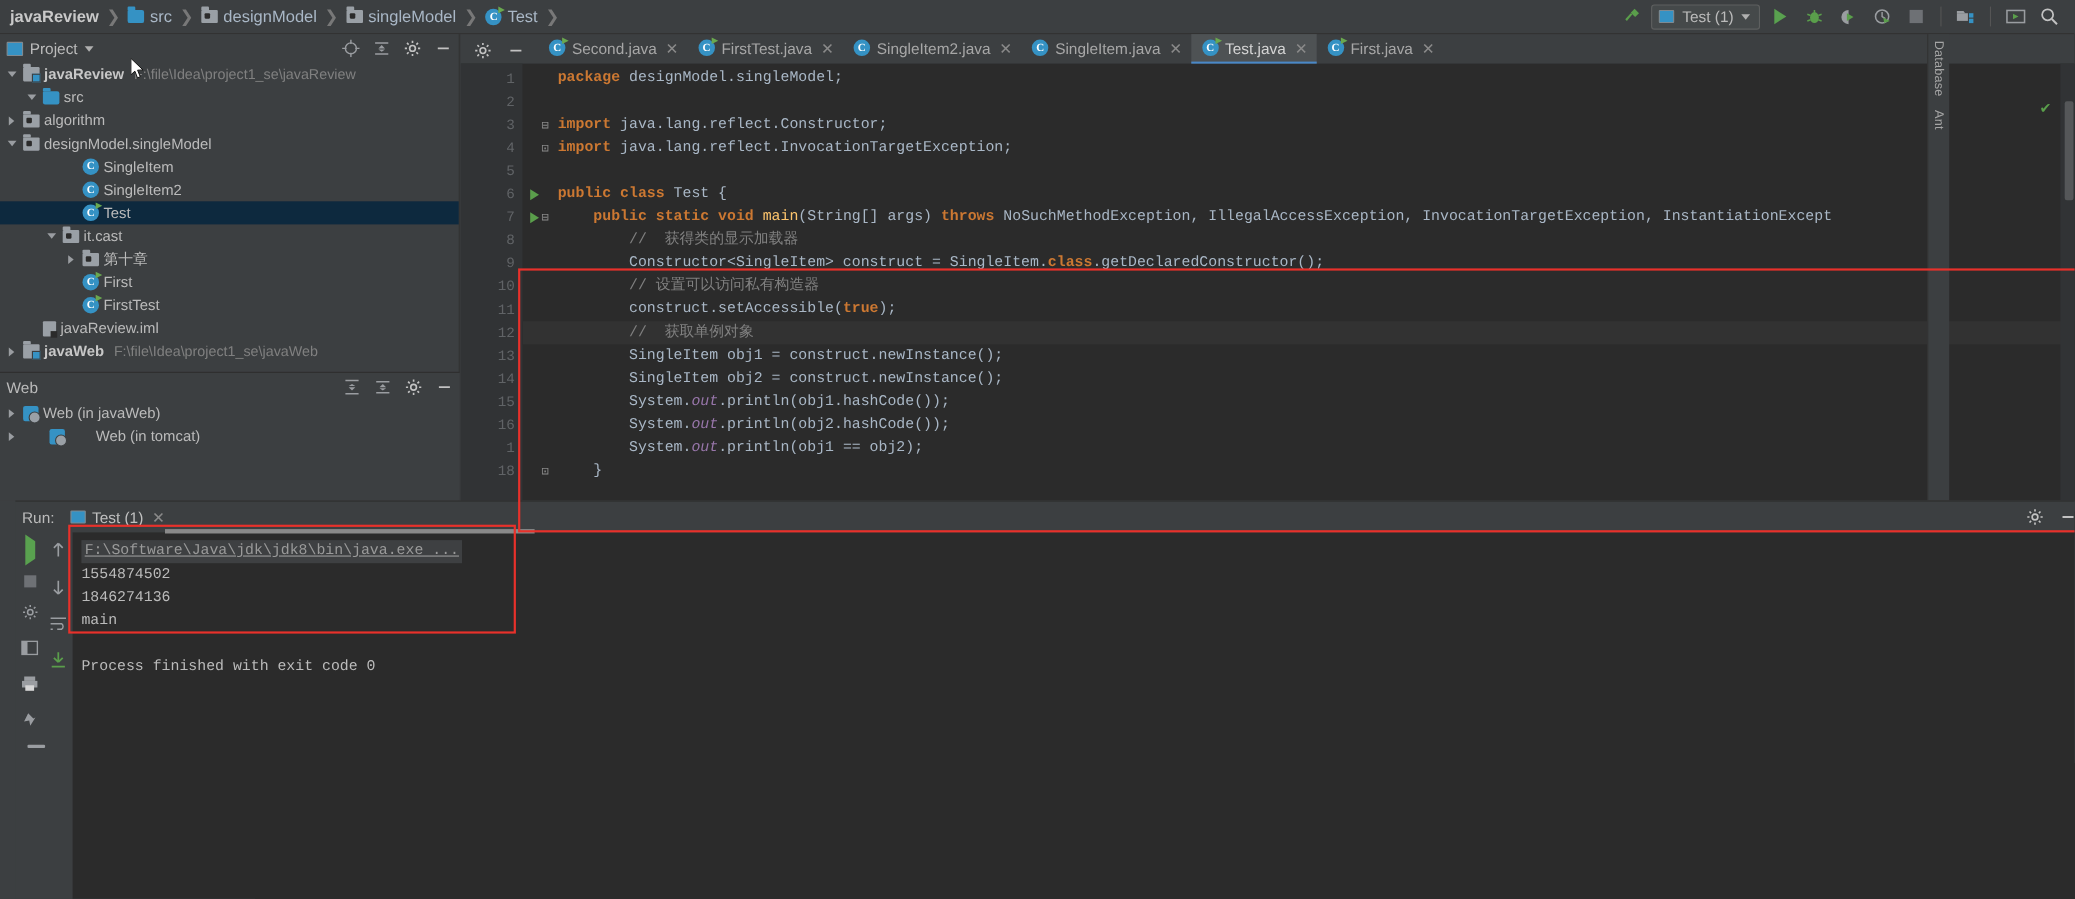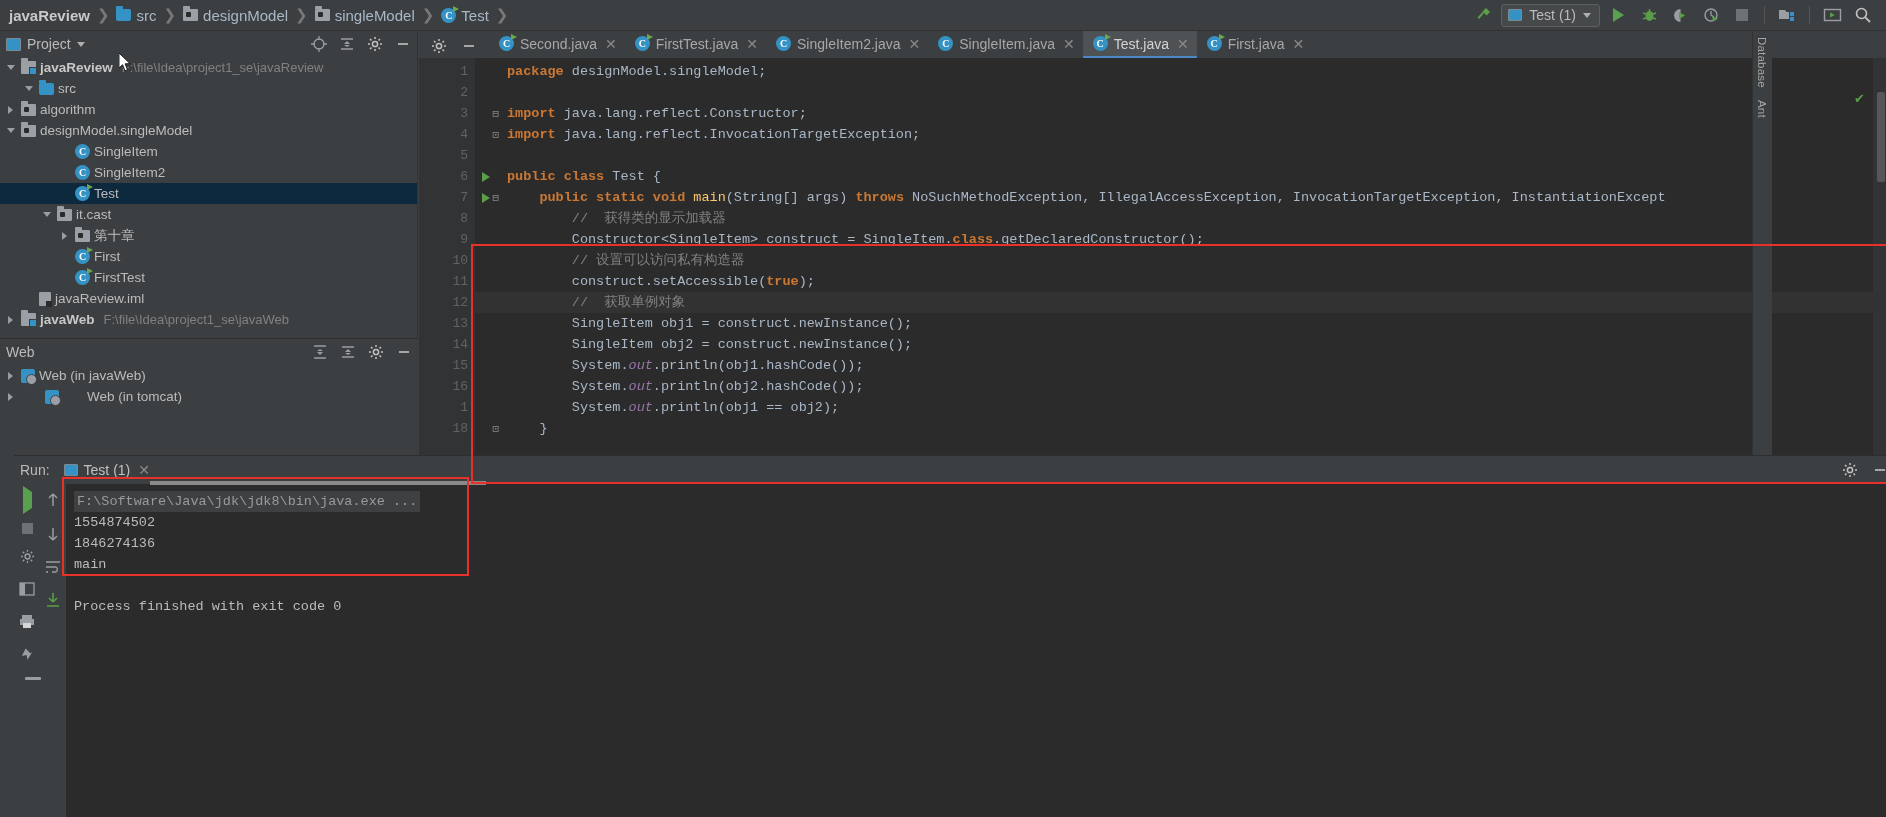--- a/index.html
+++ b/index.html
@@ -168,21 +168,21 @@
 
   .run-body { display:flex; height: 334px; }
   .run-side { width: 26px; display:flex; flex-direction:column; align-items:center; gap:15px; padding-top:8px; flex:none;}
   .run-side2 { width: 26px; display:flex; flex-direction:column; align-items:center; gap:15px; padding-top:8px; flex:none;}
   .console {
     flex:1; background:#2b2b2b; position:relative;
     font-family:"Liberation Mono", monospace; font-size:13.5px; color:#bbbbbb;
     padding: 7px 0 0 8px;
   }
   .cl { height:21px; line-height:21px; }
-  .cl.path { color:#9a9a9a; background:#3e4042; display:inline-block; padding: 0 3px; }
+  .cl.path { color:#9a9a9a; background:#3e4042; display:inline-block; padding: 0 3px; text-decoration: underline; }
   .red-box-console {
     position:absolute; left:-4px; top:-7px; width: 407px; height:99px;
     border:2px solid #e8312b; pointer-events:none;
   }
   .console-scroll-top { position:absolute; left:84px; top:-3px; width:336px; height:4px; background:#8a8a8a;}
   .play-green { width:0;height:0;border-left:11px solid #59a14f;border-top:7px solid transparent;border-bottom:7px solid transparent;}
   .play-green-sm { width:0;height:0;border-left:9px solid #59a14f;border-top:6px solid transparent;border-bottom:6px solid transparent;}
   .stop-sq { width:12px;height:12px;background:#6e7175;}
   .trash { width:12px;height:14px;background:#9a9da1;border-radius:0 0 2px 2px;position:relative;}
   .trash:before{content:"";position:absolute;top:-4px;left:-2px;width:16px;height:3px;background:#9a9da1;border-radius:1px;}

